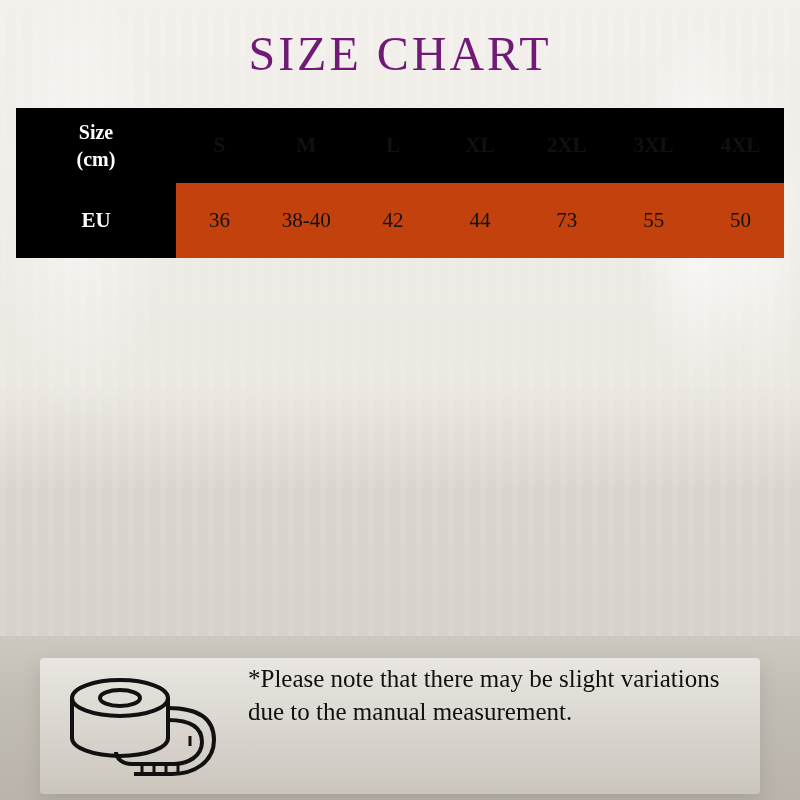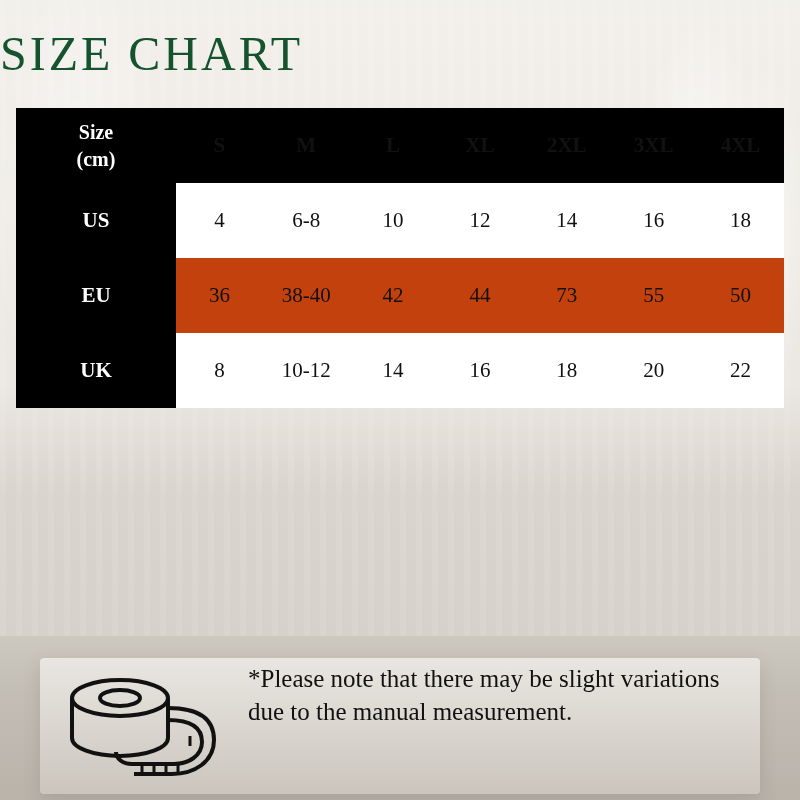--- a/index.html
+++ b/index.html
@@ -48,25 +48,25 @@
     border-radius: 4px;
     box-shadow: 0 6px 18px rgba(90,85,78,0.18);
   }
 
   
   .title {
     position: absolute;
     top: 26px;
     left: 0;
     width: 800px;
-    text-align: left;
+    text-align: center;
     font-family: "Liberation Serif", serif;
     font-size: 48px;
     letter-spacing: 3px;
-    color: #14532d;
+    color: #701a75;
     font-weight: 400;
   }
 
   
   .chart-wrap {
     position: absolute;
     left: 16px;
     top: 108px;
     width: 768px;
   }
@@ -148,49 +148,29 @@
         <th>S</th>
         <th>M</th>
         <th>L</th>
         <th>XL</th>
         <th>2XL</th>
         <th>3XL</th>
         <th>4XL</th>
       </tr>
     </thead>
     <tbody>
-      <tr class="odd">
-        <td class="col-label">US</td>
-        <td>4</td>
-        <td>6-8</td>
-        <td>10</td>
-        <td>12</td>
-        <td>14</td>
-        <td>16</td>
-        <td>18</td>
-      </tr>
       <tr class="even">
         <td class="col-label">EU</td>
         <td>36</td>
         <td>38-40</td>
         <td>42</td>
         <td>44</td>
         <td>73</td>
         <td>55</td>
         <td>50</td>
-      </tr>
-      <tr class="odd">
-        <td class="col-label">UK</td>
-        <td>8</td>
-        <td>10-12</td>
-        <td>14</td>
-        <td>16</td>
-        <td>18</td>
-        <td>20</td>
-        <td>22</td>
       </tr>
     </tbody>
   </table>
 </div>
 
 <div class="tape-icon">
   <svg width="180" height="112" viewBox="0 0 180 112" fill="none" xmlns="http://www.w3.org/2000/svg">
 
     <ellipse cx="58" cy="30" rx="48" ry="18" stroke="#111" stroke-width="4" fill="none"></ellipse>
     <path d="M10 30 V70" stroke="#111" stroke-width="4"></path>

